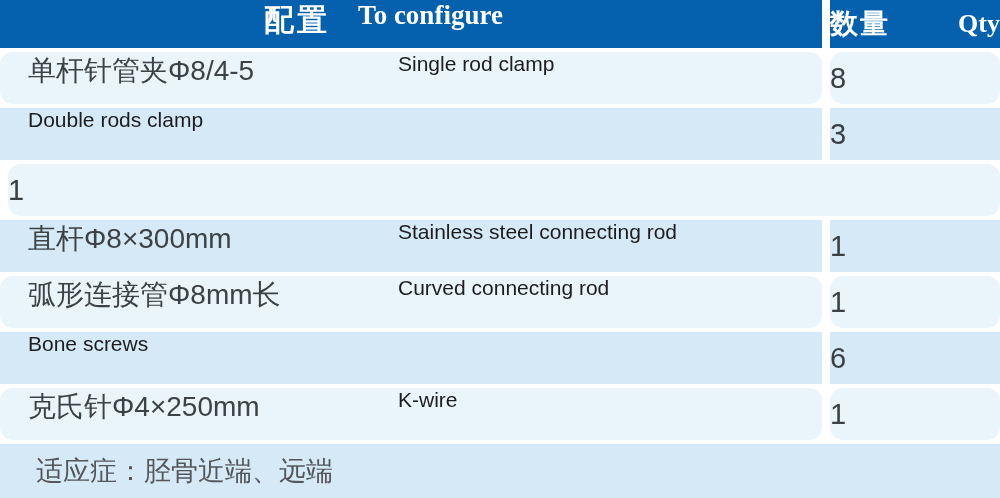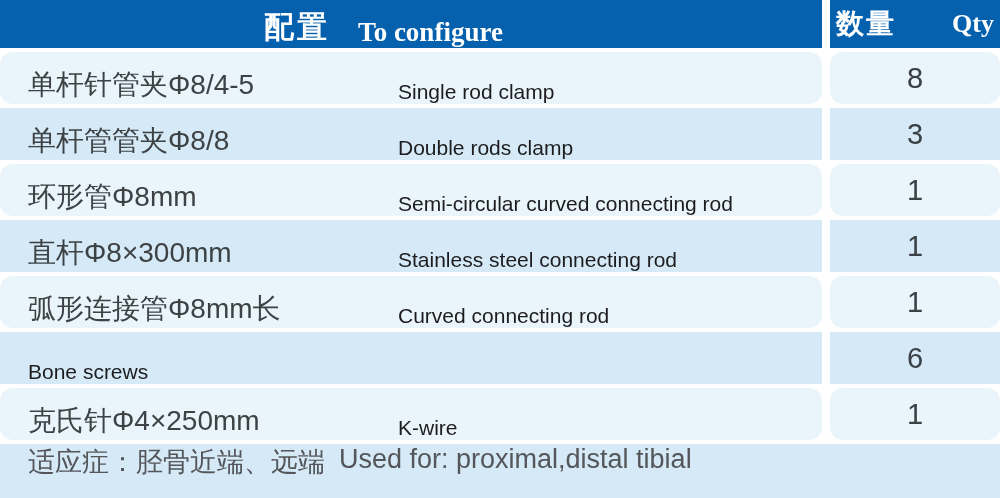--- a/index.html
+++ b/index.html
@@ -27,33 +27,33 @@
     align-items: stretch;
   }
   .header-row { height: 48px; }
   .data-row { height: 52px; }
   .footer-row { flex: 1; }
 
   .cell-main {
     width: 822px;
     flex: 0 0 822px;
     display: flex;
-    align-items: flex-end;
+    align-items: flex-start;
     box-sizing: border-box;
   }
   .col-gap {
     width: 8px;
     flex: 0 0 8px;
     background: var(--separator, #ffffff);
   }
   .cell-qty {
     flex: 1;
     display: flex;
     align-items: center;
-    justify-content: center;
+    justify-content: space-between;
     gap: 40px;
   }
 
   .header-row .cell-main,
   .header-row .cell-qty {
     background: var(--header-bg, #0561ae);
     color: #ffffff;
   }
   .header-row .cell-main {
     justify-content: center;
@@ -101,22 +101,22 @@
     white-space: nowrap;
   }
   .td-qty {
     font-size: 29px;
     color: #3a4043;
   }
 
   .footer-row {
     background: var(--row-dark, #d5e9f6);
     display: flex;
-    align-items: flex-start;
-    padding-left: 28px;
+    align-items: center;
+    padding-left: 36px;
     box-sizing: border-box;
   }
   .footer-zh {
     font-size: 27px;
     color: #54565a;
     white-space: nowrap;
   }
   .footer-en {
     font-size: 27px;
     color: #54565a;
@@ -147,34 +147,29 @@
       <span class="td-en">Single rod clamp</span>
     </div>
     <div class="col-gap"></div>
     <div class="cell-qty">
       <span class="td-qty">8</span>
     </div>
   </div>
 
   <div class="tr data-row row-dark">
     <div class="cell-main">
-      <span class="td-zh">单杆管管夹Φ8/8</span>
       <span class="td-en">Double rods clamp</span>
     </div>
     <div class="col-gap"></div>
     <div class="cell-qty">
       <span class="td-qty">3</span>
     </div>
   </div>
 
   <div class="tr data-row row-light">
-    <div class="cell-main">
-      <span class="td-zh">环形管Φ8mm</span>
-      <span class="td-en">Semi-circular curved connecting rod</span>
-    </div>
     <div class="col-gap"></div>
     <div class="cell-qty">
       <span class="td-qty">1</span>
     </div>
   </div>
 
   <div class="tr data-row row-dark">
     <div class="cell-main">
       <span class="td-zh">直杆Φ8×300mm</span>
       <span class="td-en">Stainless steel connecting rod</span>
@@ -211,16 +206,15 @@
       <span class="td-zh">克氏针Φ4×250mm</span>
       <span class="td-en">K-wire</span>
     </div>
     <div class="col-gap"></div>
     <div class="cell-qty">
       <span class="td-qty">1</span>
     </div>
   </div>
 <div class="tr footer-row">
     <span class="footer-zh">适应症：胫骨近端、远端</span>
-    <span class="footer-en">Used for: proximal,distal tibial</span>
   </div>
 
 </div>
 
 </body></html>

